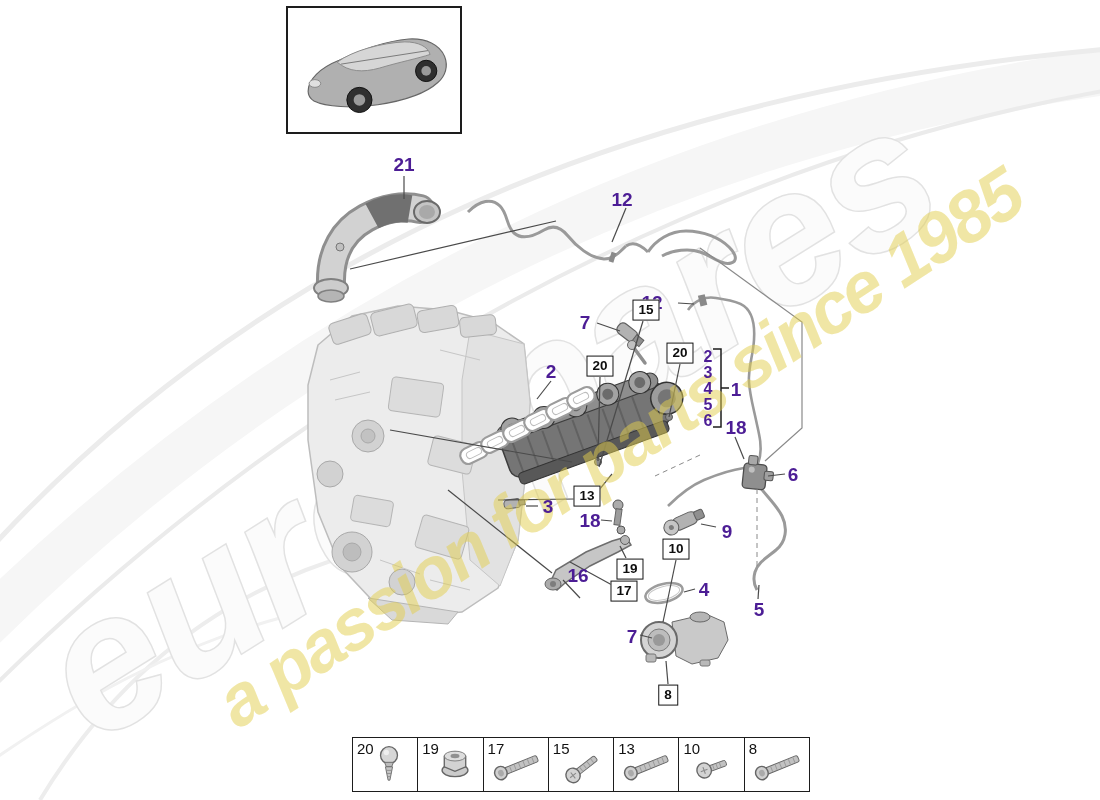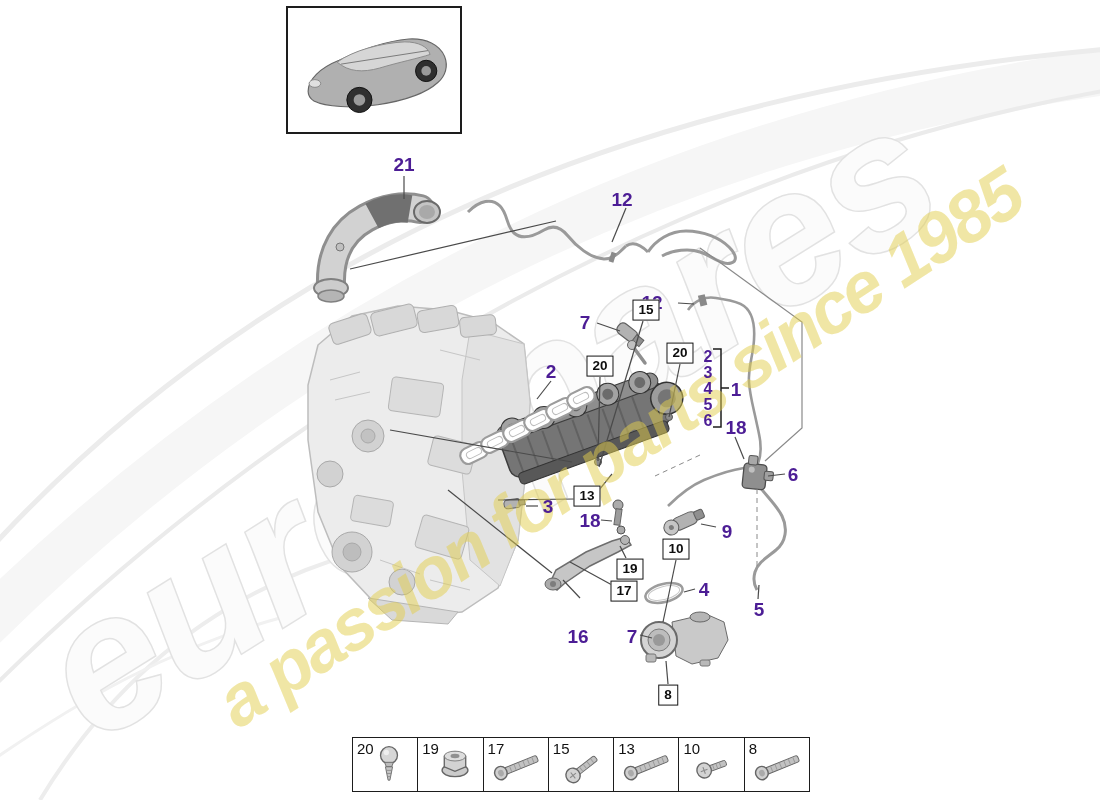--- a/index.html
+++ b/index.html
@@ -256,21 +256,21 @@
   <div class="lbl" style="left:404px;top:164px">21</div>
   <div class="lbl" style="left:622px;top:199px">12</div>
   <div class="lbl" style="left:585px;top:322px">7</div>
   <div class="lbl" style="left:652px;top:302px">12</div>
   <div class="lbl" style="left:551px;top:371px">2</div>
   <div class="lbl" style="left:736px;top:427px">18</div>
   <div class="lbl" style="left:793px;top:474px">6</div>
   <div class="lbl" style="left:548px;top:506px">3</div>
   <div class="lbl" style="left:590px;top:520px">18</div>
   <div class="lbl" style="left:727px;top:531px">9</div>
-  <div class="lbl" style="left:578px;top:636px">16</div>
+  <div class="lbl" style="left:578px;top:575px">16</div>
   <div class="lbl" style="left:704px;top:589px">4</div>
   <div class="lbl" style="left:632px;top:636px">7</div>
   <div class="lbl" style="left:759px;top:609px">5</div>
 
   <div class="lbl sm" style="left:708px;top:357px">2</div>
   <div class="lbl sm" style="left:708px;top:373px">3</div>
   <div class="lbl sm" style="left:708px;top:389px">4</div>
   <div class="lbl sm" style="left:708px;top:405px">5</div>
   <div class="lbl sm" style="left:708px;top:421px">6</div>
   <div class="lbl" style="left:736px;top:389px">1</div>

